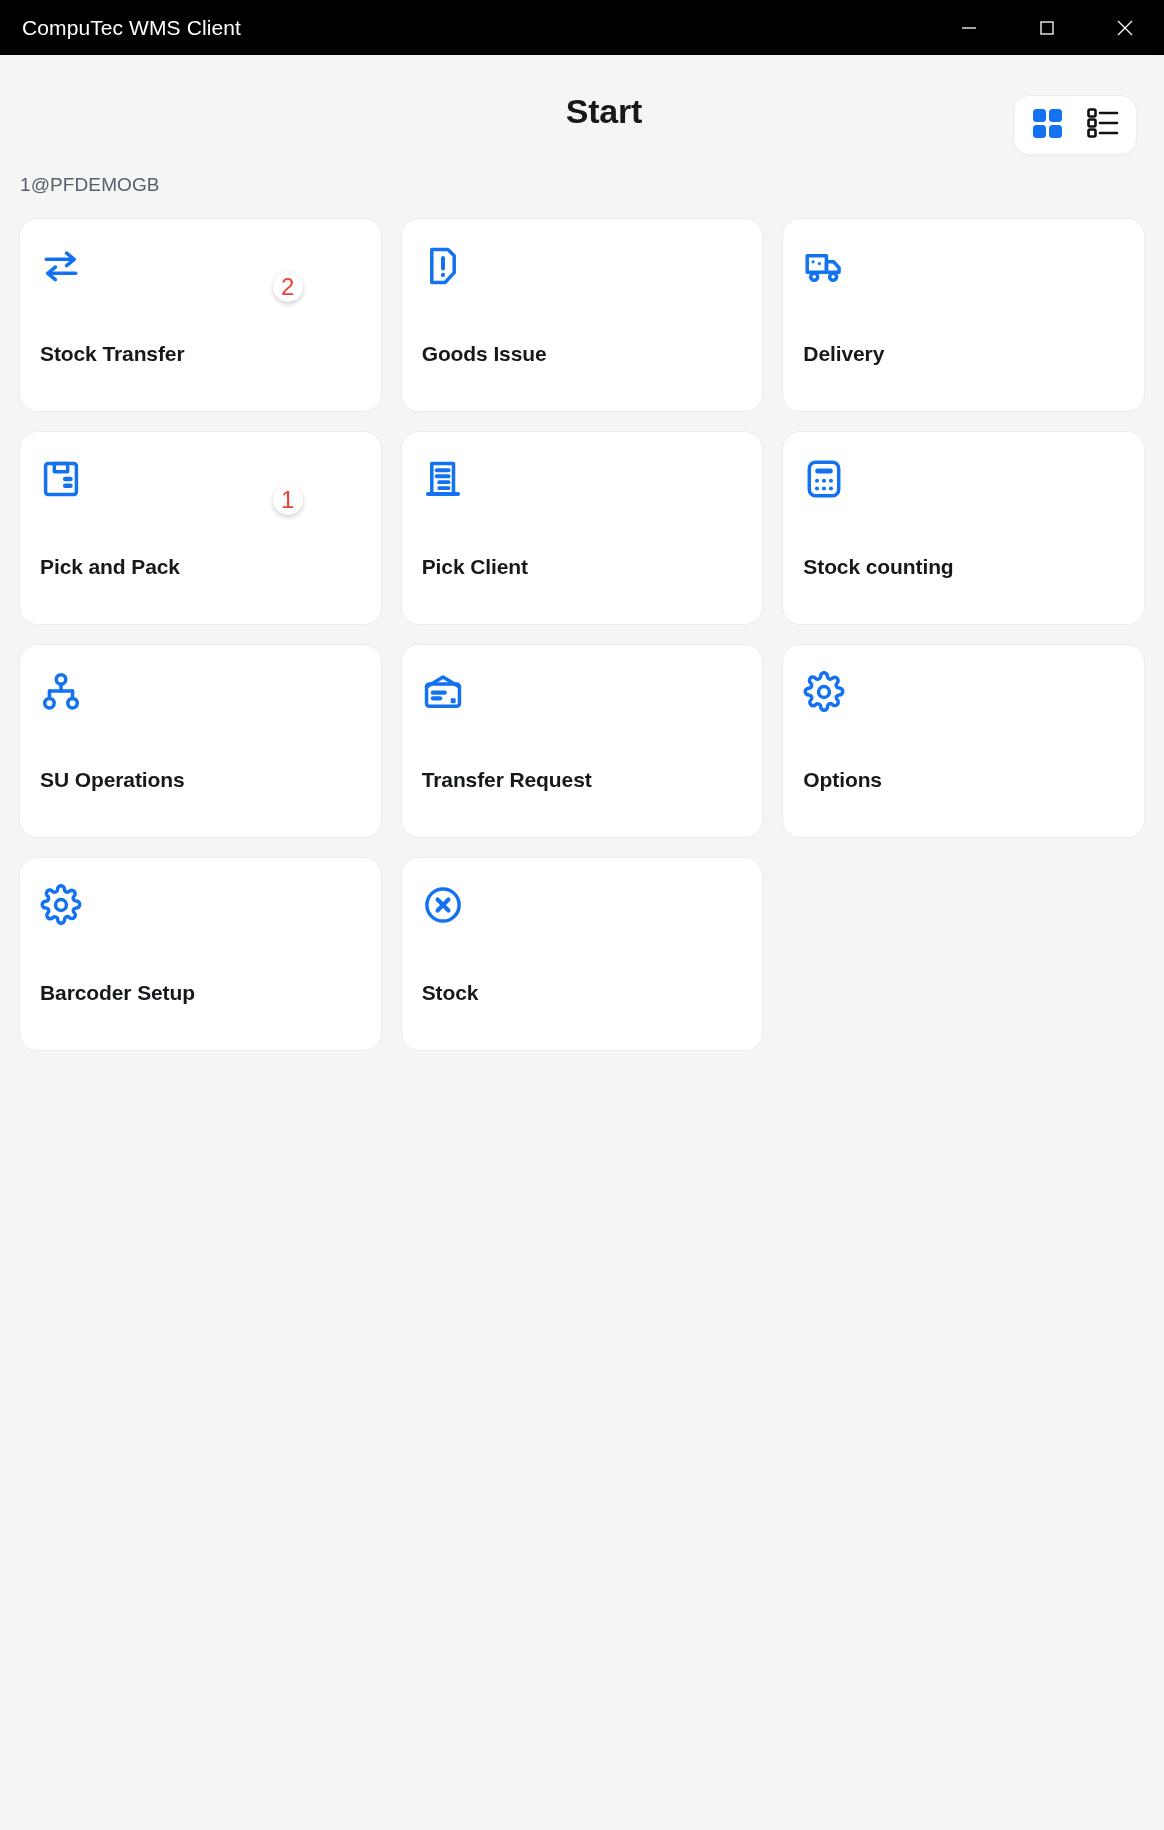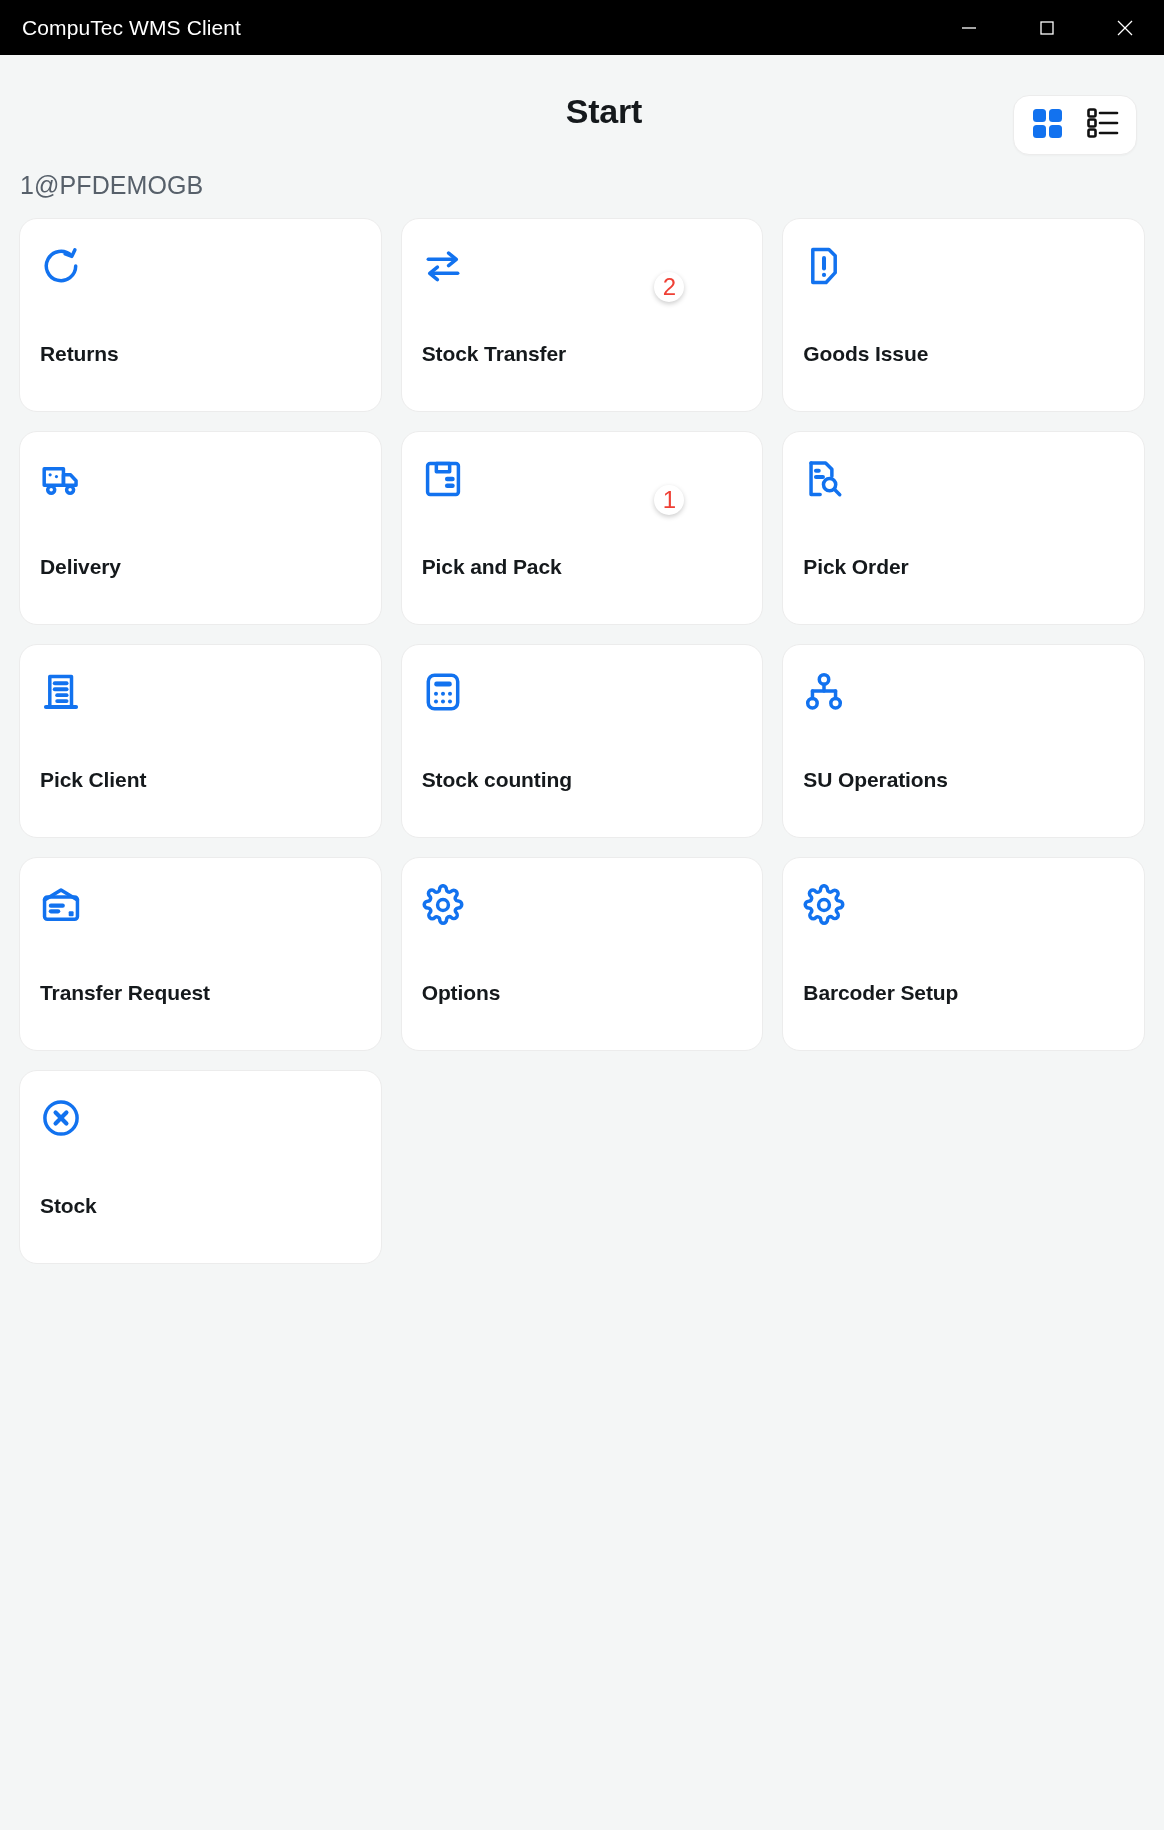--- a/index.html
+++ b/index.html
@@ -80,21 +80,21 @@
     height: 42px;
     display: flex;
     align-items: center;
     justify-content: center;
     cursor: pointer;
   }
 
   
   .session-label {
     padding: 0 0 0 20px;
-    font-size: 25px;
+    font-size: 19px;
     color: #57606a;
     height: 34px;
     line-height: 34px;
     letter-spacing: 0.1px;
   }
 
   
   .grid {
     margin-top: 16px;
     padding: 0 19px;
@@ -202,29 +202,20 @@
     </div>
   </div>
 </div>
 
 <div class="session-label">1@PFDEMOGB</div>
 
 <div class="grid">
     <div class="tile">
       <span class="tile-icon">
         <svg viewBox="0 0 24 24" fill="none" stroke="#1272ef" stroke-width="2" stroke-linecap="round" stroke-linejoin="round">
-          <path d="M20.4 12a8.4 8.4 0 1 1-2.6-6.1"></path>
-          <polyline points="19.9,2.8 18.2,6.5 14.4,5.1"></polyline>
-        </svg>
-      </span>
-      <span class="tile-label">Returns</span>
-    </div>
-    <div class="tile">
-      <span class="tile-icon">
-        <svg viewBox="0 0 24 24" fill="none" stroke="#1272ef" stroke-width="2" stroke-linecap="round" stroke-linejoin="round">
           <path d="M3.6 8.2h14.2"></path>
           <polyline points="15.2,4.6 19.6,8.2 15.2,11.8"></polyline>
           <path d="M20.4 16.2H6.2"></path>
           <polyline points="8.8,12.6 4.4,16.2 8.8,19.8"></polyline>
         </svg>
       </span>
       <span class="tile-badge">2</span>
       <span class="tile-label">Stock Transfer</span>
     </div>
     <div class="tile">
@@ -254,33 +245,20 @@
       <span class="tile-icon">
         <svg viewBox="0 0 24 24" fill="none" stroke="#1272ef" stroke-width="2" stroke-linecap="round" stroke-linejoin="round">
           <rect x="3.2" y="3.2" width="17.6" height="17.6" rx="1.4"></rect>
           <path d="M8.2 3.2h7.6v4.6H8.2z"></path>
           <line x1="14.4" y1="12" x2="17.4" y2="12" stroke-width="2.6"></line>
           <line x1="14.4" y1="15.8" x2="17.4" y2="15.8" stroke-width="2.6"></line>
         </svg>
       </span>
       <span class="tile-badge">1</span>
       <span class="tile-label">Pick and Pack</span>
-    </div>
-    <div class="tile">
-      <span class="tile-icon">
-        <svg viewBox="0 0 24 24" fill="none" stroke="#1272ef" stroke-width="2" stroke-linecap="round" stroke-linejoin="round">
-          <path d="M4.6 2.8h8.3l3.6 3.6v4"></path>
-          <path d="M4.6 2.8v18h5.2"></path>
-          <line x1="7.4" y1="7.3" x2="9" y2="7.3" stroke-width="2.3"></line>
-          <line x1="7.4" y1="10.8" x2="11.4" y2="10.8" stroke-width="2.3"></line>
-          <circle cx="15.2" cy="15.2" r="3.5"></circle>
-          <line x1="17.9" y1="17.9" x2="21" y2="21"></line>
-        </svg>
-      </span>
-      <span class="tile-label">Pick Order</span>
     </div>
     <div class="tile">
       <span class="tile-icon">
         <svg viewBox="0 0 24 24" fill="none" stroke="#1272ef" stroke-width="2" stroke-linecap="round" stroke-linejoin="round">
           <path d="M5.6 3.2h12.4v17.2H5.6z"></path>
           <line x1="3.4" y1="20.6" x2="20.6" y2="20.6" stroke-width="2.3"></line>
           <line x1="8.4" y1="7" x2="15.2" y2="7" stroke-width="2.2"></line>
           <line x1="8.4" y1="10.4" x2="15.2" y2="10.4" stroke-width="2.2"></line>
           <line x1="9.8" y1="13.8" x2="15.2" y2="13.8" stroke-width="2.2"></line>
           <line x1="9.8" y1="17.2" x2="15.2" y2="17.2" stroke-width="2.2"></line>

